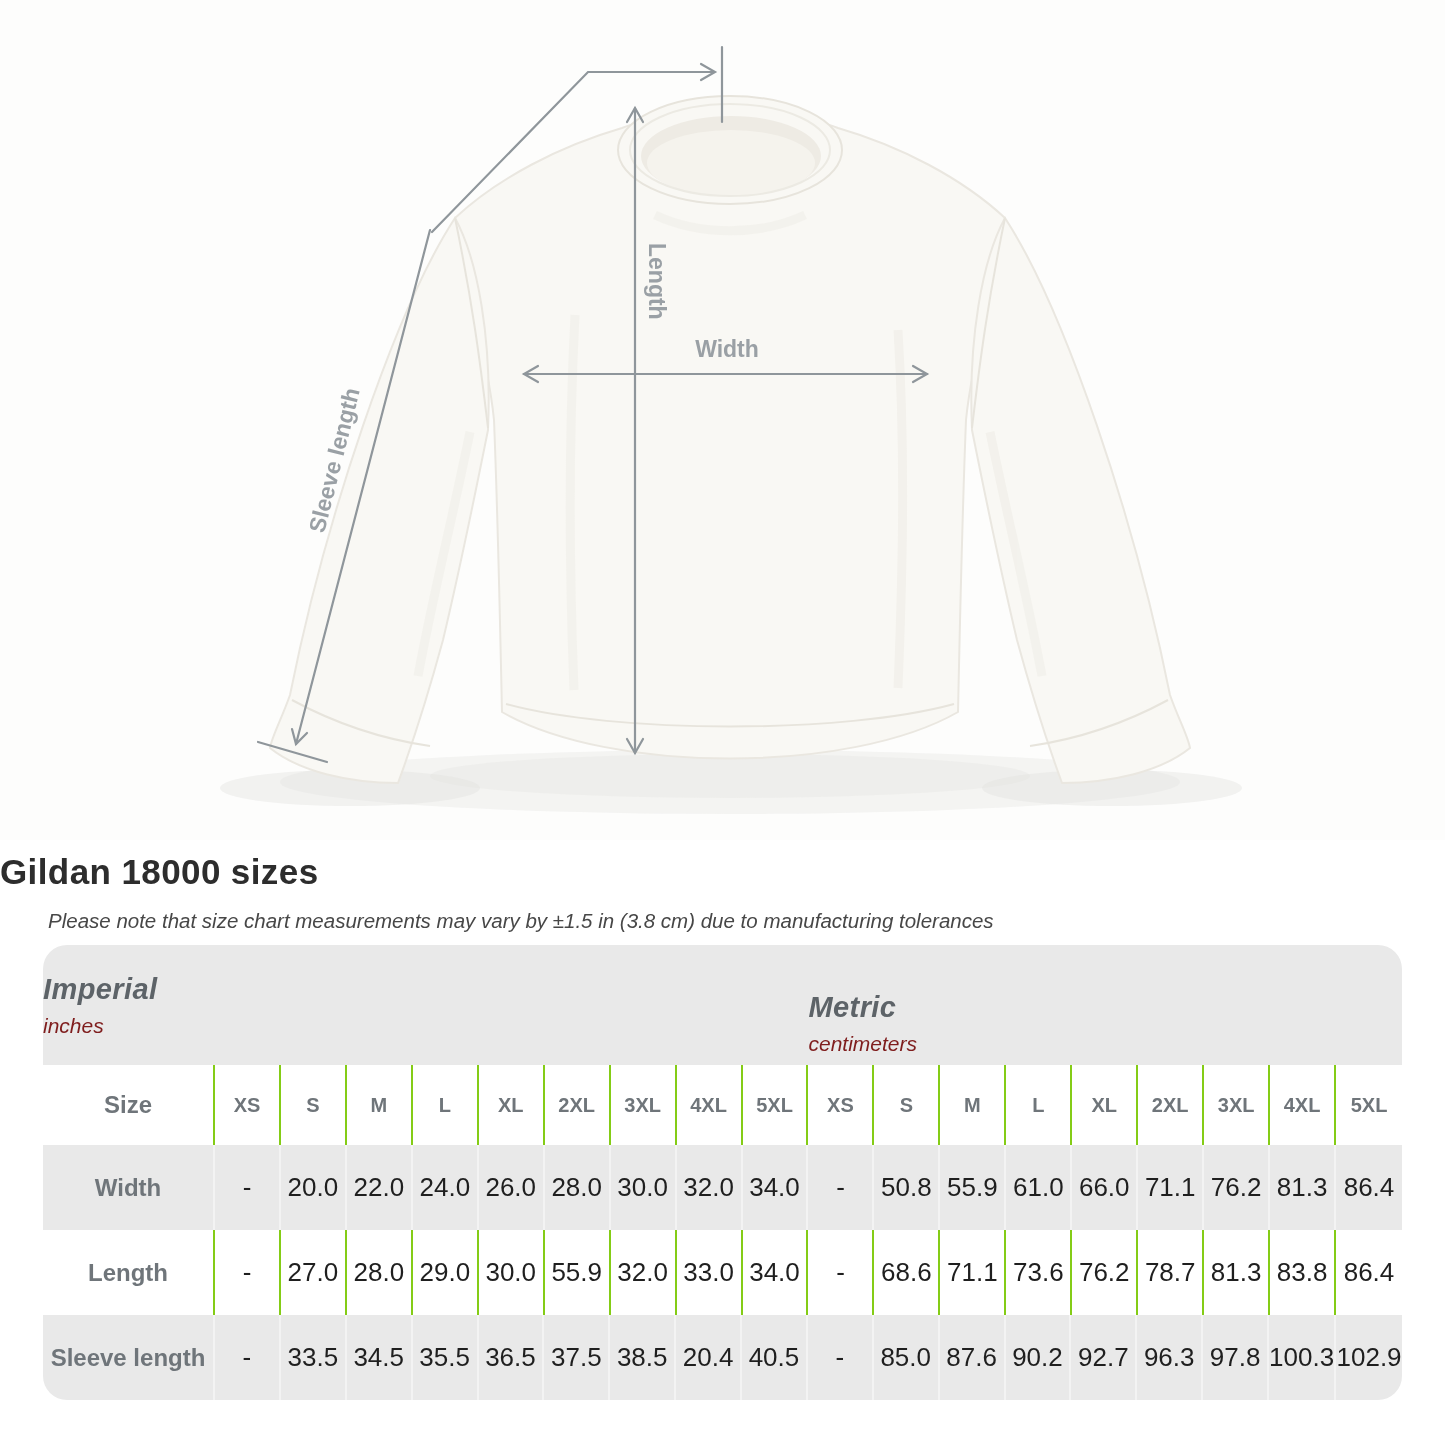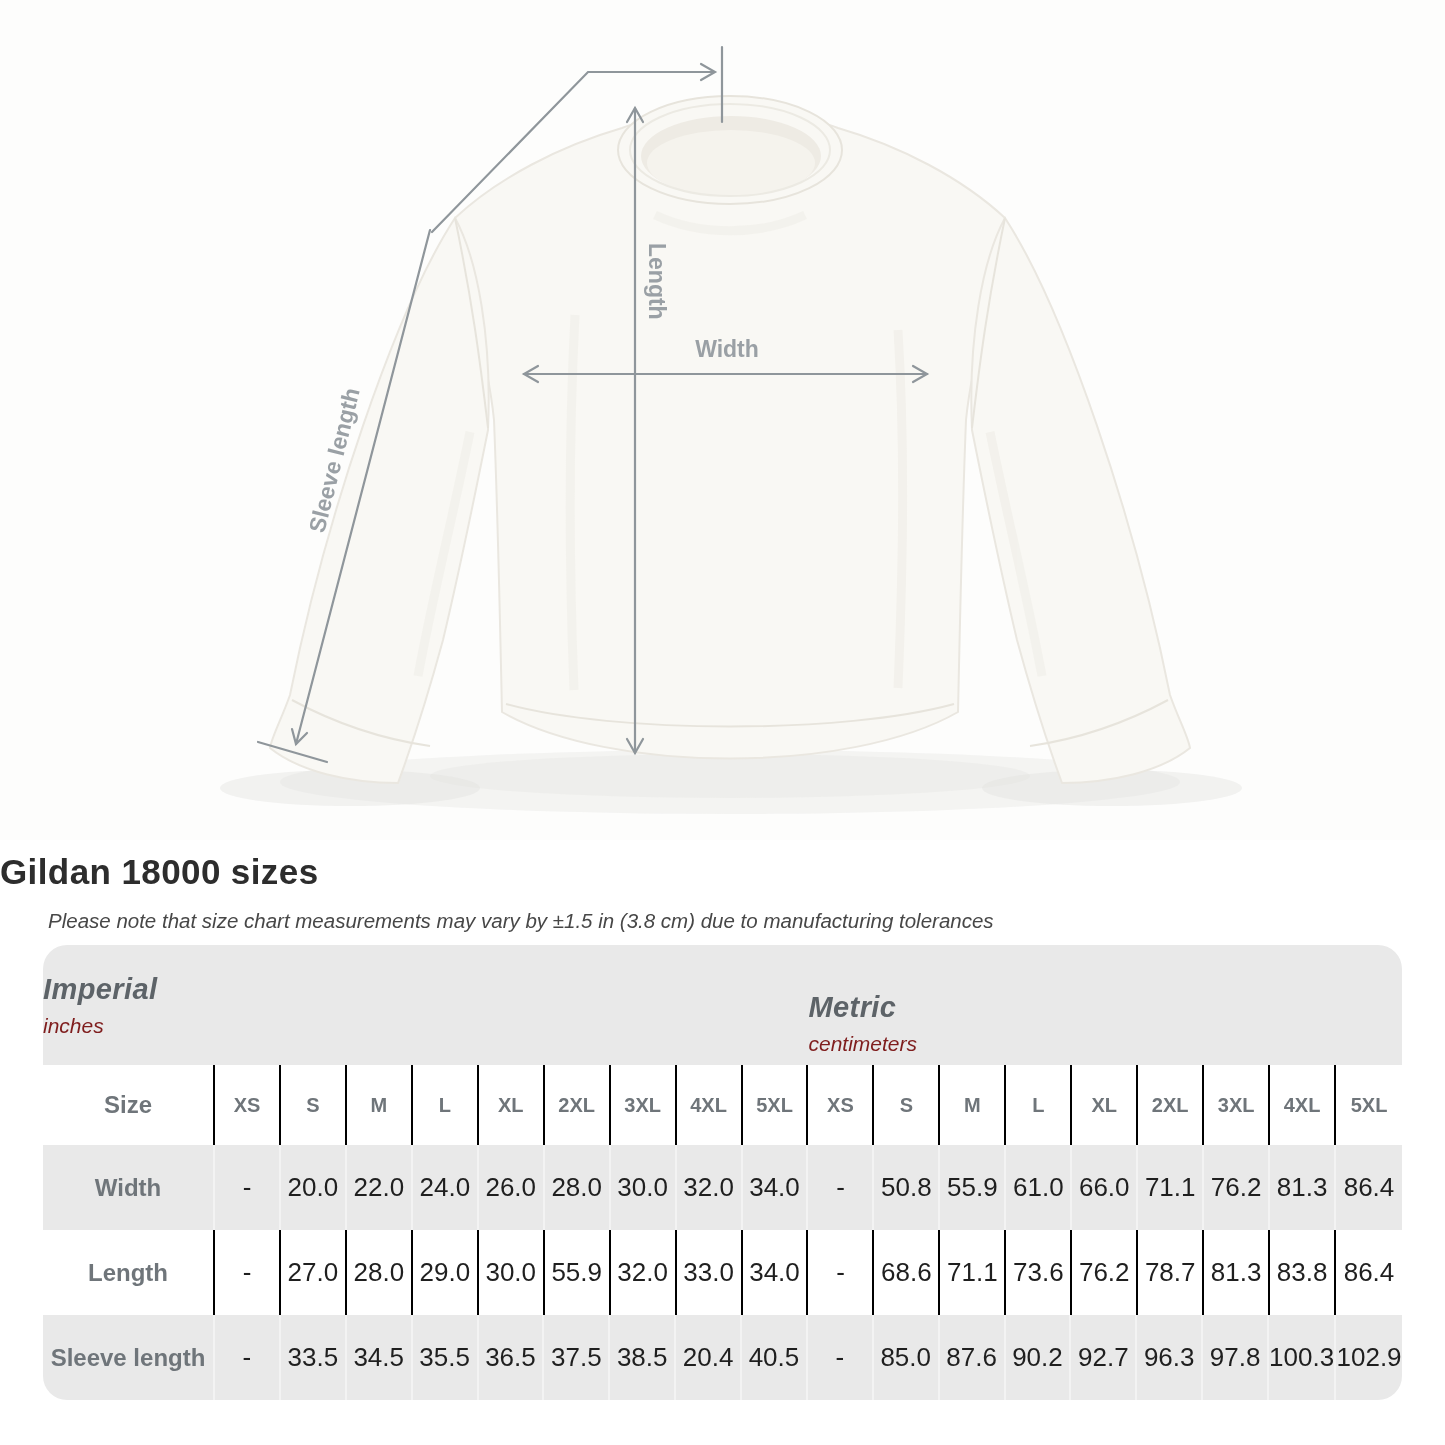--- a/index.html
+++ b/index.html
@@ -48,21 +48,21 @@
   .trow { display:grid; grid-template-columns:172px repeat(18, 1fr); }
   .trow.header-row { height:80px; background:#ffffff; }
   .trow.row-white  { height:85px; background:#ffffff; }
   .trow.row-gray   { height:85px; background:#e9e9e9; }
 
   .cell { display:flex; align-items:center; justify-content:center; }
   .head-txt  { font-size:20px; font-weight:bold; color:#6f757a; }
   .label-cell{ font-size:24px; }
   .value     { font-size:26px; color:#1f1f1f; }
 
-  .trow.header-row .cell, .trow.row-white .cell { border-right:2px solid #000000; }
+  .trow.header-row .cell, .trow.row-white .cell { border-right:2px solid #84cc16; }
   .trow.row-gray .cell { border-right:2px solid #f3f3f3; }
   .cell.boundary { border-right-width:5px; }
   .trow .cell:last-child { border-right:none; }
 </style>
 </head>
 <body>
 
 <div class="canvas">
 
   <div class="photo">

